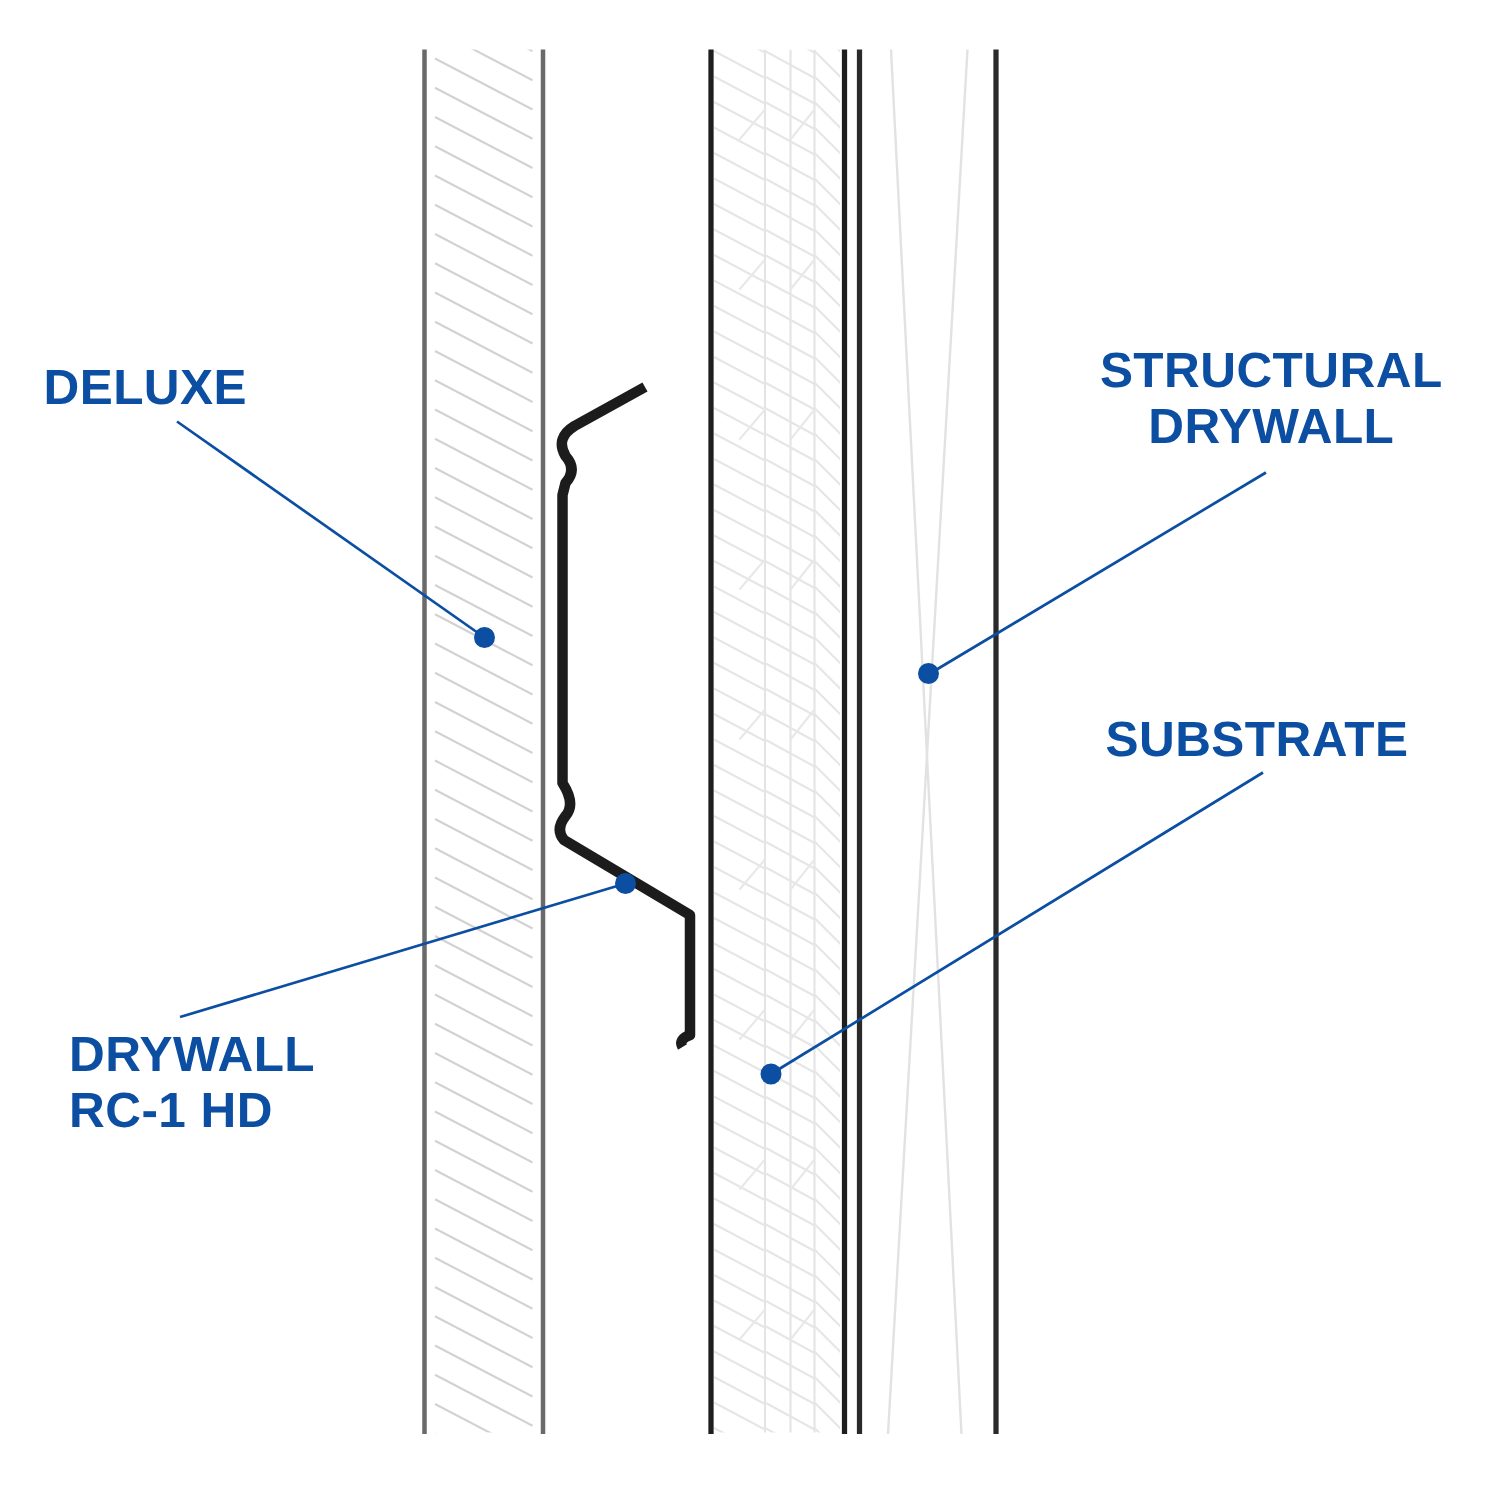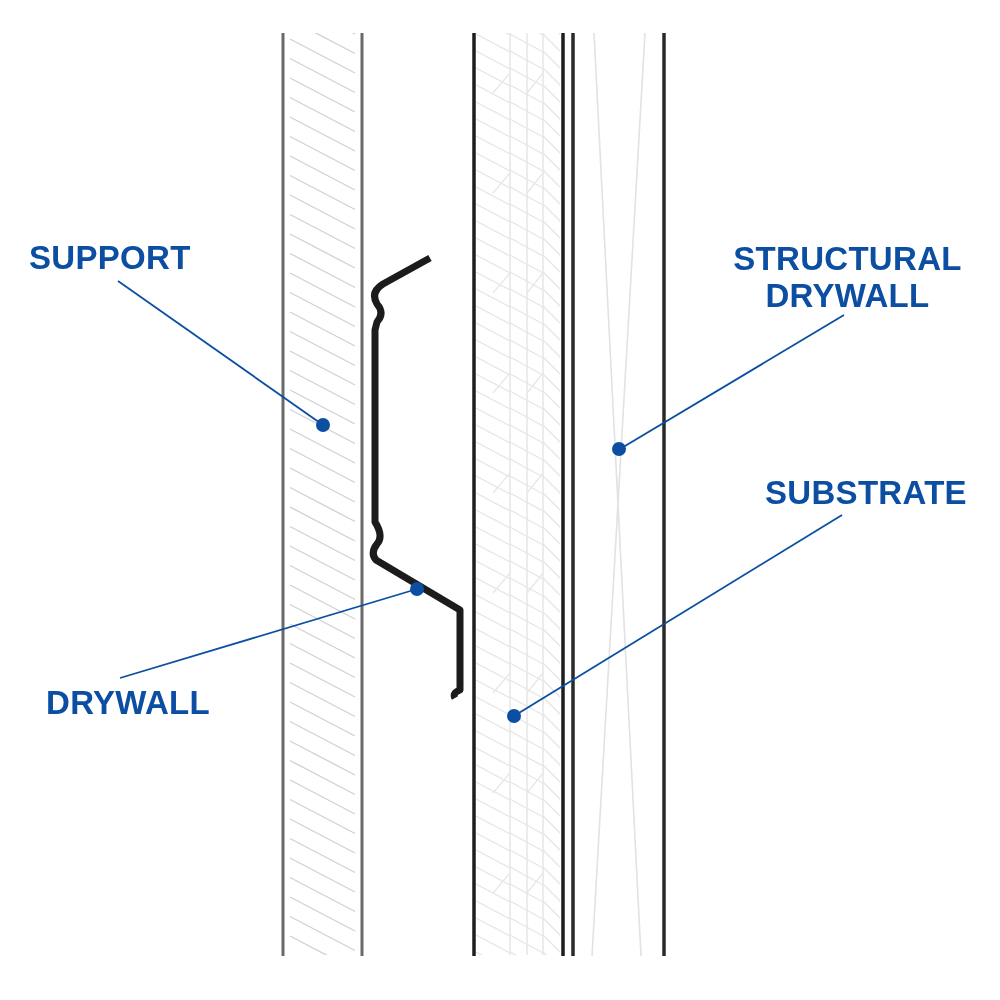--- a/index.html
+++ b/index.html
@@ -305,27 +305,28 @@
 
   <g>
     <circle cx="323" cy="425" r="7" fill="#0b4ea2"></circle>
     <circle cx="417" cy="589" r="7" fill="#0b4ea2"></circle>
     <circle cx="619" cy="449" r="7" fill="#0b4ea2"></circle>
     <circle cx="514" cy="716" r="7" fill="#0b4ea2"></circle>
   </g>
 </svg>
 
 <div class="label" style="left:29px; top:239px;">
-  <span>SUPPORT</span>
+  <span>DELUXE</span>
 </div>
 
 <div class="label" style="left:46px; top:684px;">
   <div>DRYWALL</div>
+  <div>RC-1 HD</div>
 </div>
 
-<div class="label center" style="left:720px; top:240px; width:255px;">
+<div class="label center" style="left:720px; top:228px; width:255px;">
   <div>STRUCTURAL</div>
   <div>DRYWALL</div>
 </div>
 
-<div class="label" style="left:737px; top:474px;margin-left:28px;">
+<div class="label" style="left:737px; top:474px;">
   <span>SUBSTRATE</span>
 </div>
 
 </body></html>

